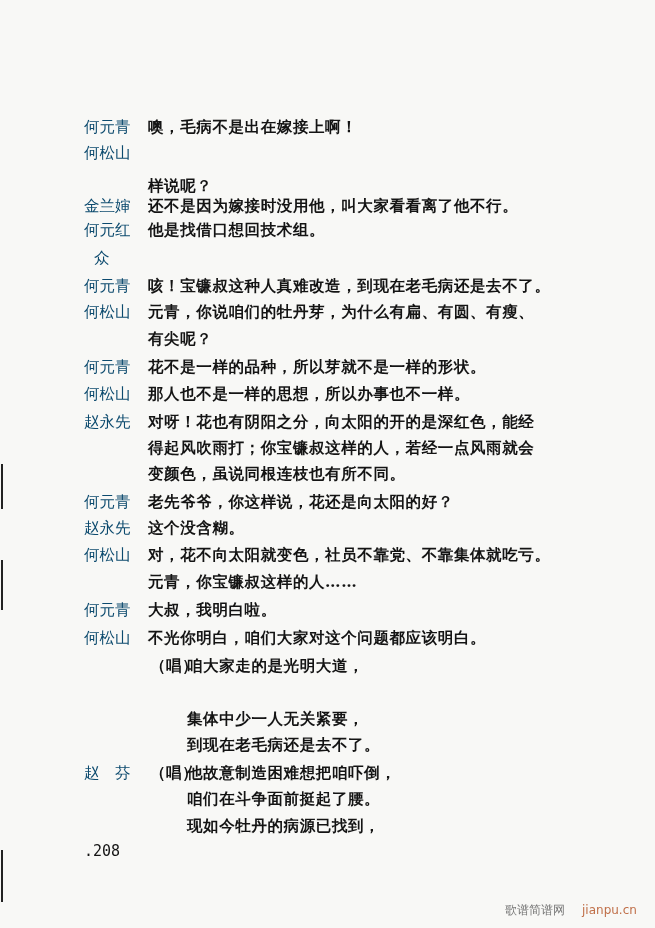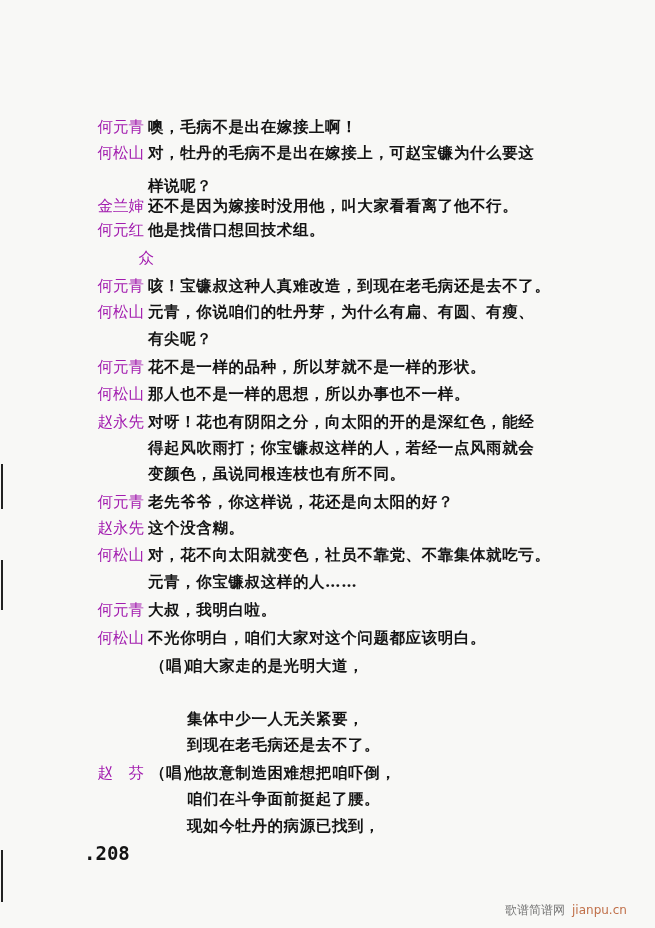--- a/index.html
+++ b/index.html
@@ -8,43 +8,42 @@
     background: #f8f8f6;
     font-family: "DejaVu Serif", "Liberation Serif", serif;
     color: #141414;
   }
   .page { position: absolute; left: 0; top: 0; width: 655px; height: 928px; }
   .line {
     position: absolute; left: 84px; height: 24px; width: 520px;
     font-size: 15.5px; line-height: 24px; white-space: nowrap;
     letter-spacing: 0.6px;
   }
-  .spk { position: absolute; left: 0; top: 0; width: 60px; font-weight: normal; color: #a21caf; letter-spacing: 0px; text-align: right; }
+  .spk { position: absolute; left: 0; top: 0; width: 60px; font-weight: normal; color: #0c4a6e; letter-spacing: 0px; }
   .spk.center { left: 10px; }
   .txt { position: absolute; left: 64px; top: 0; font-weight: bold; }
   .cue { position: absolute; left: 66px; top: 0; font-weight: bold; }
   .song { position: absolute; left: 103px; top: 0; font-weight: bold; }
-  .page-num { position: absolute; left: 84px; top: 842px; font-size: 19px; font-weight: bold; font-family: "DejaVu Sans Mono", monospace; }
+  .page-num { position: absolute; left: 84px; top: 842px; font-size: 15px; font-weight: normal; font-family: "DejaVu Sans Mono", monospace; }
   .edge-bar { position: absolute; left: 1px; width: 2px; background: #222; }
   .watermark { position: absolute; left: 505px; top: 902px; font-size: 12px; color: #777; font-family: "DejaVu Sans", sans-serif; }
-  .watermark .wm-en { color: #c0704a; margin-left: 7px; }
+  .watermark .wm-en { color: #c0704a; margin-left: 17px; }
   .speck { position: absolute; width: 2px; height: 2px; background: #888; border-radius: 1px; }
 </style>
 </head>
 <body>
 
 <div class="page">
 
   <div class="line" style="top:115px">
       <span class="spk">何元青</span>
       <span class="txt">噢，毛病不是出在嫁接上啊！</span>
     </div>
   <div class="line" style="top:141px">
       <span class="spk">何松山</span>
-      <span class="txt">对，牡丹的毛病不是出在嫁接上，可赵宝镰为什么要这</span>
     </div>
   <div class="line" style="top:174px">
       <span class="spk"></span>
       <span class="txt">样说呢？</span>
     </div>
   <div class="line" style="top:194px">
       <span class="spk">金兰婶</span>
       <span class="txt">还不是因为嫁接时没用他，叫大家看看离了他不行。</span>
     </div>
   <div class="line" style="top:218px">

